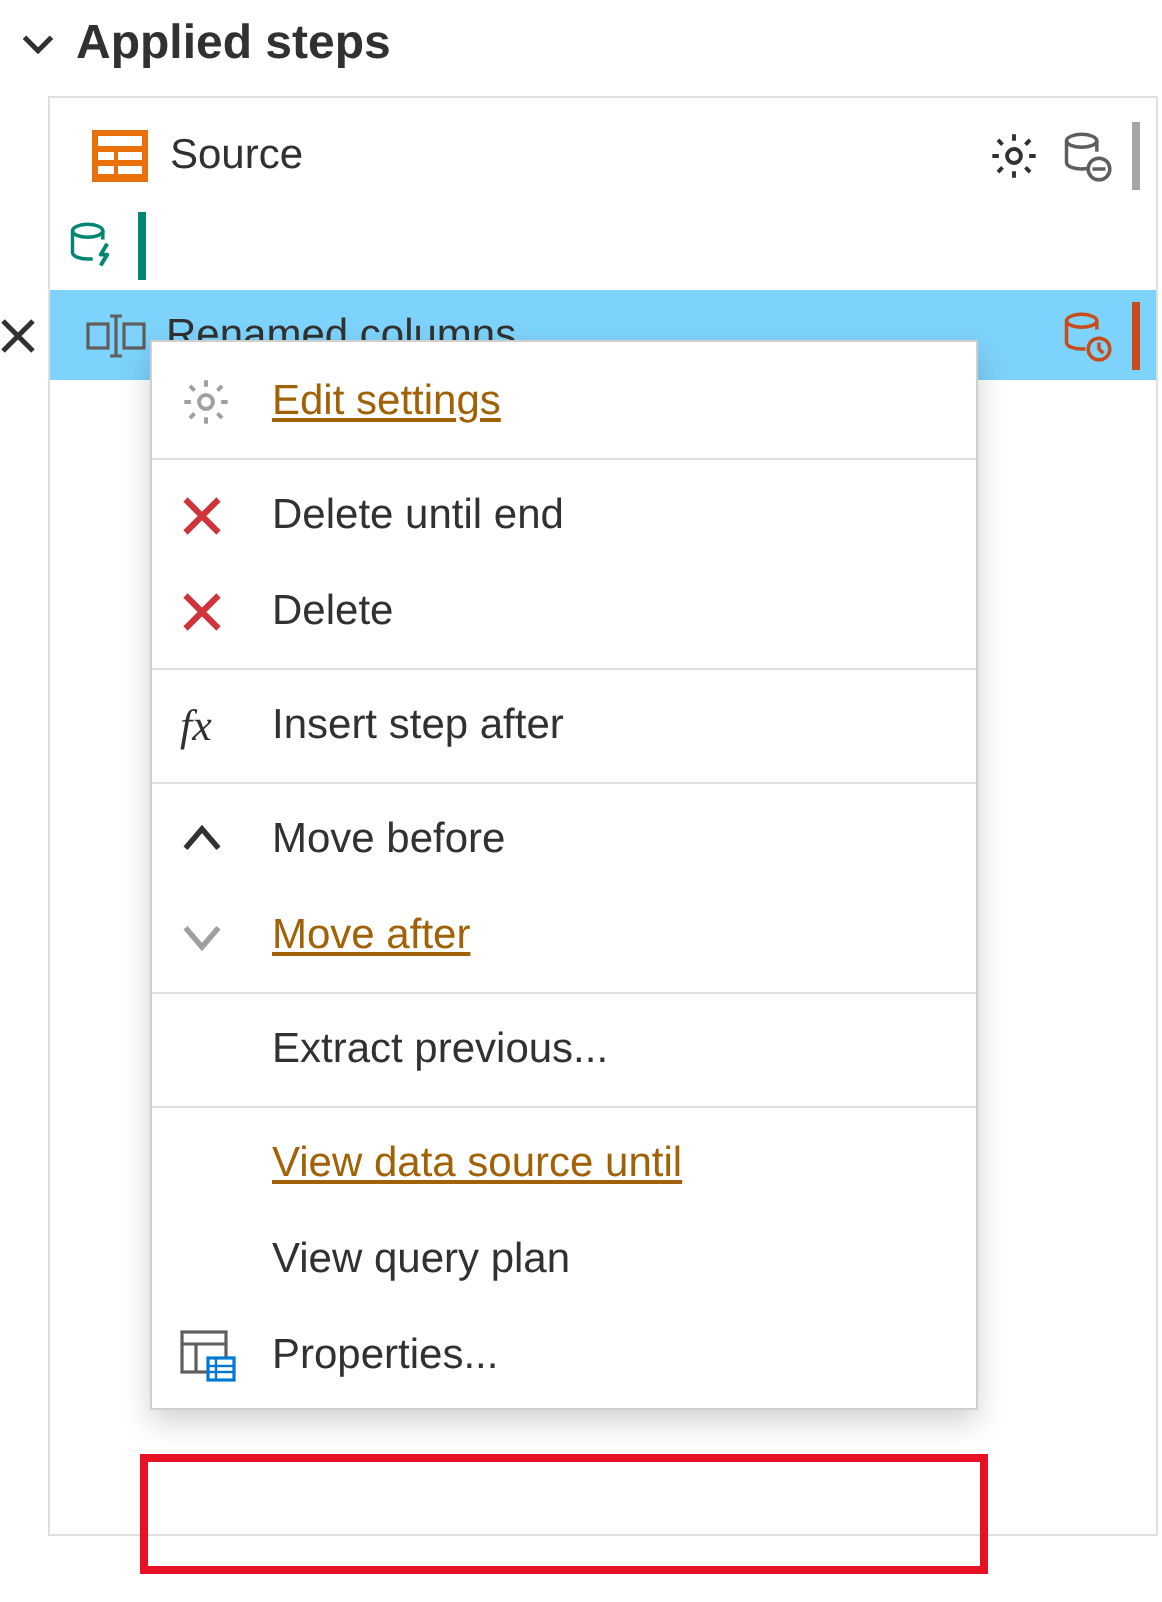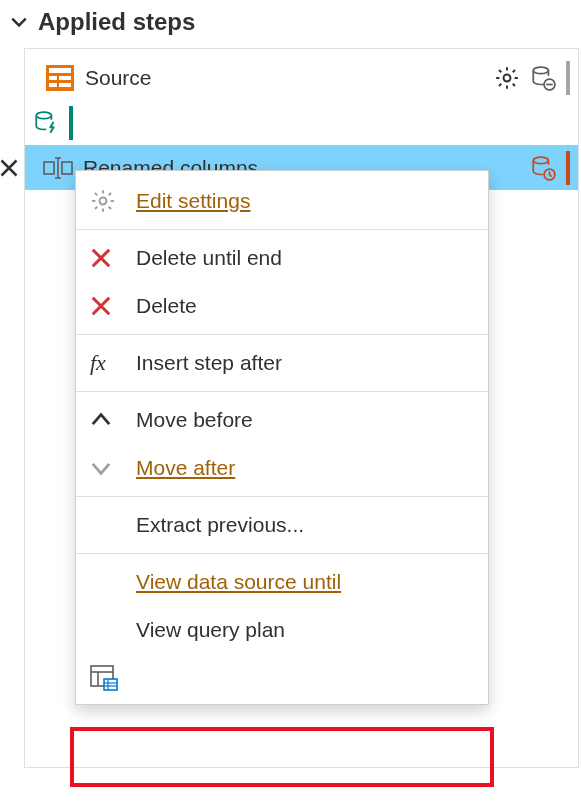--- a/index.html
+++ b/index.html
@@ -197,17 +197,18 @@
         <svg width="28" height="26" viewBox="0 0 28 26">
             <rect x="1" y="1" width="22" height="20" fill="none" stroke="#605e5c" stroke-width="1.6"></rect>
             <line x1="1" y1="7" x2="23" y2="7" stroke="#605e5c" stroke-width="1.6"></line>
             <line x1="8" y1="7" x2="8" y2="21" stroke="#605e5c" stroke-width="1.6"></line>
             <rect x="14" y="14" width="13" height="11" fill="#fff" stroke="#0078d4" stroke-width="1.6"></rect>
             <line x1="14" y1="18" x2="27" y2="18" stroke="#0078d4" stroke-width="1.2"></line>
             <line x1="14" y1="21" x2="27" y2="21" stroke="#0078d4" stroke-width="1.2"></line>
             <line x1="18" y1="14" x2="18" y2="25" stroke="#0078d4" stroke-width="1.2"></line>
           </svg>
       </span>
+      <span class="menu-label">Properties...</span>
     </div>
   </div>
 
   <div class="highlight"></div>
 </div>
 
 </body></html>

